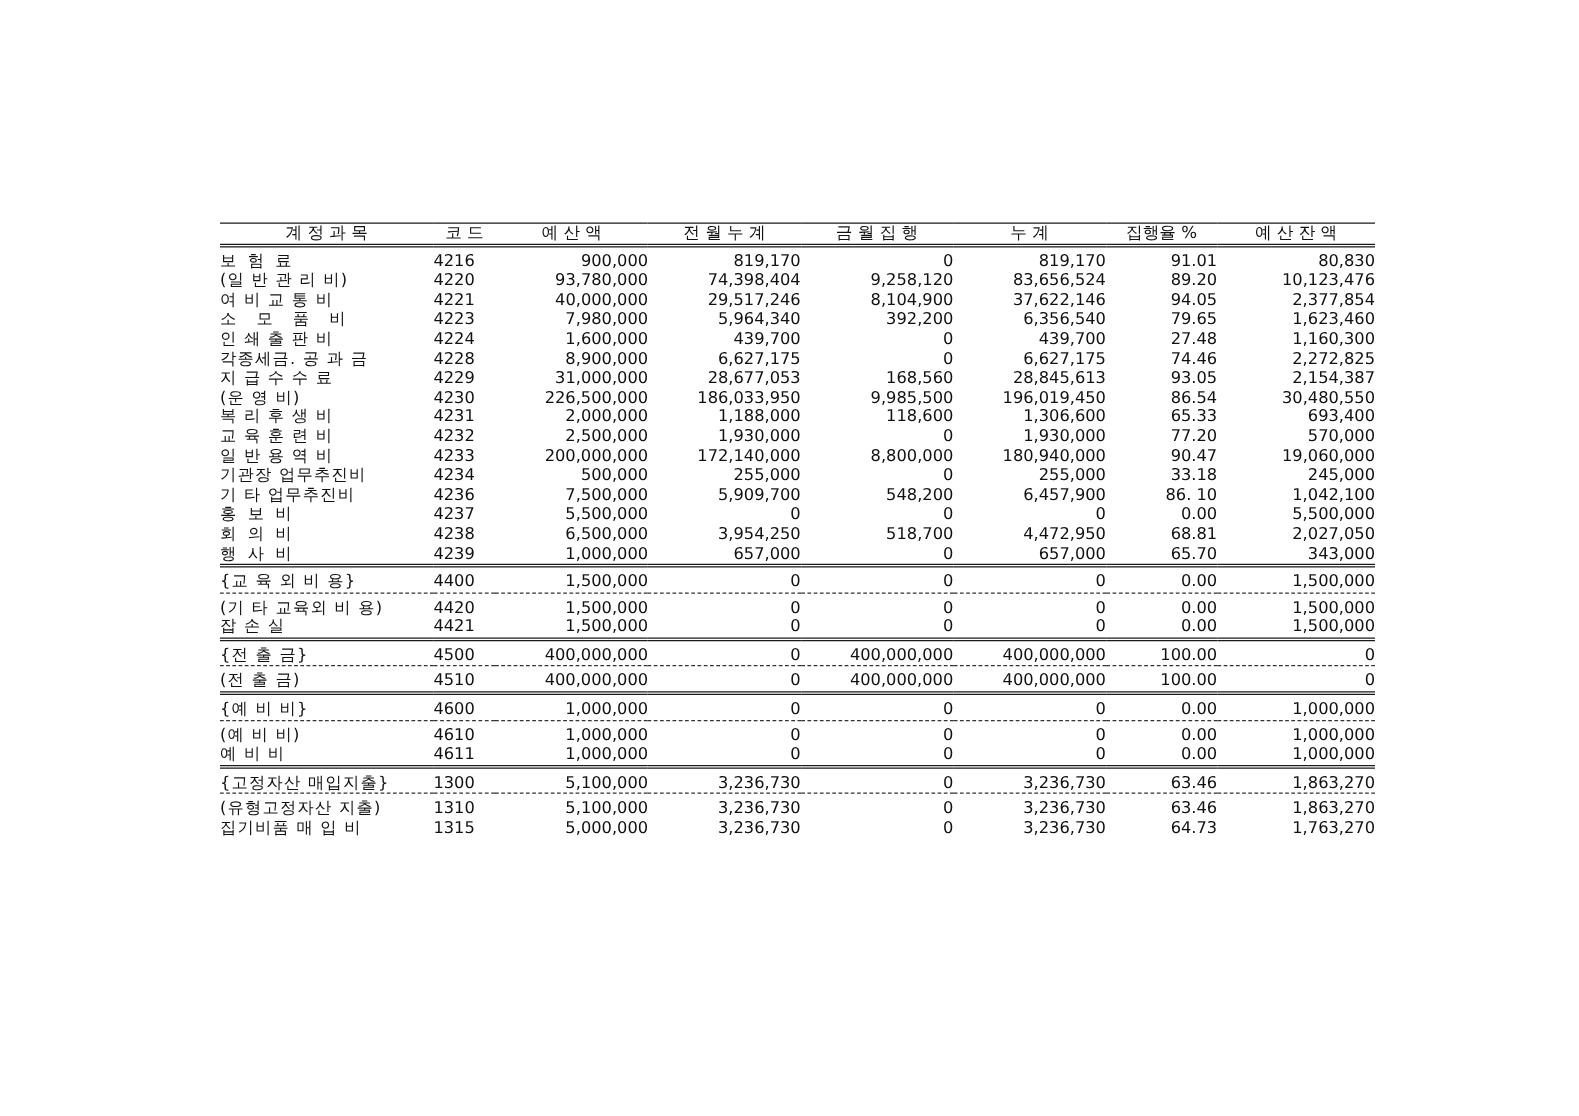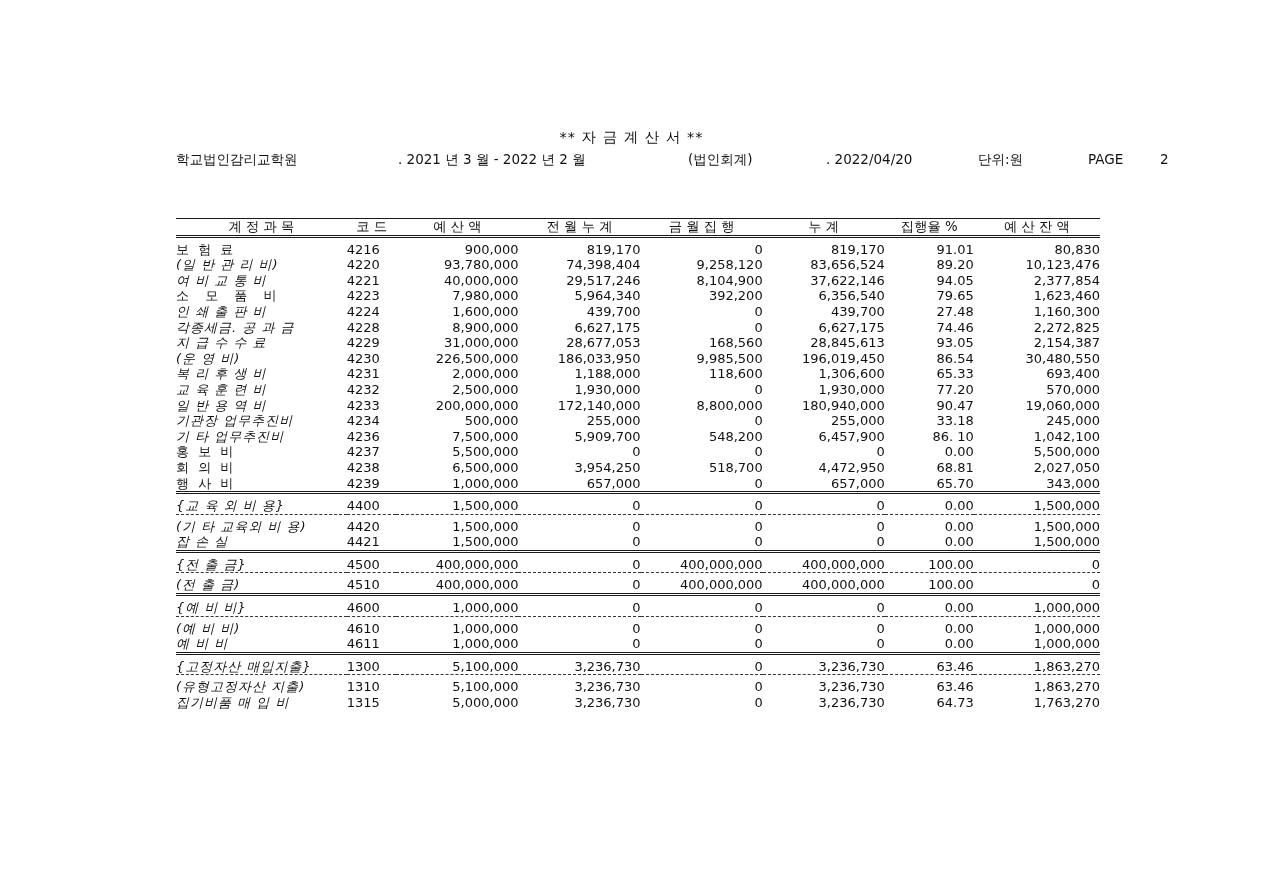--- a/index.html
+++ b/index.html
@@ -55,21 +55,20 @@
     position: absolute;
     left: 176px;
     top: 178px;
     width: 924px;
   }
   table.fin {
     border-collapse: collapse;
     width: 924px;
     font-size: 13px;
     font-family: "DejaVu Sans", sans-serif;
-    margin-top: 40px;
   }
   table.fin td, table.fin th {
     padding: 0;
     line-height: 15.6px;
     font-weight: normal;
     white-space: nowrap;
   }
   
   .c-name { width: 165px; }
   .c-code { width: 48px;  text-align: left; padding-left: 4px;}
@@ -110,38 +109,28 @@
   }
   .name-cell {
     display: block;
     width: 161px;
     font-size: 13px;
     letter-spacing: 0px;
   }
   
   .nm-spread { letter-spacing: 2.5px; }
   .nm-wide   { letter-spacing: 6px; }
-  .nm-group  { letter-spacing: 1px; font-style: italic; }
+  .nm-group  { letter-spacing: 1px; }
 </style>
 </head>
 <body>
 
 <div class="page">
 
-  <div class="doc-title">** 자 금 계 산 서 **</div>
-
-  <div class="meta-row">
-    <span class="m-org">학교법인감리교학원</span>
-    <span class="m-period">. 2021 년  3 월 - 2022 년  2 월</span>
-    <span class="m-kind">(법인회계)</span>
-    <span class="m-date">. 2022/04/20</span>
-    <span class="m-unit">단위:원</span>
-    <span class="m-page">PAGE</span>
-    <span class="m-pageno">2</span>
-  </div>
+
 
   <div class="table-wrap">
     <table class="fin">
       <tbody id="fin-body">
         <tr class="dbl-top">
           <td colspan="8"></td>
         </tr>
         <tr class="hdr">
           <td class="c-name">계 정 과 목</td>
           <td class="c-code">코 드</td>

